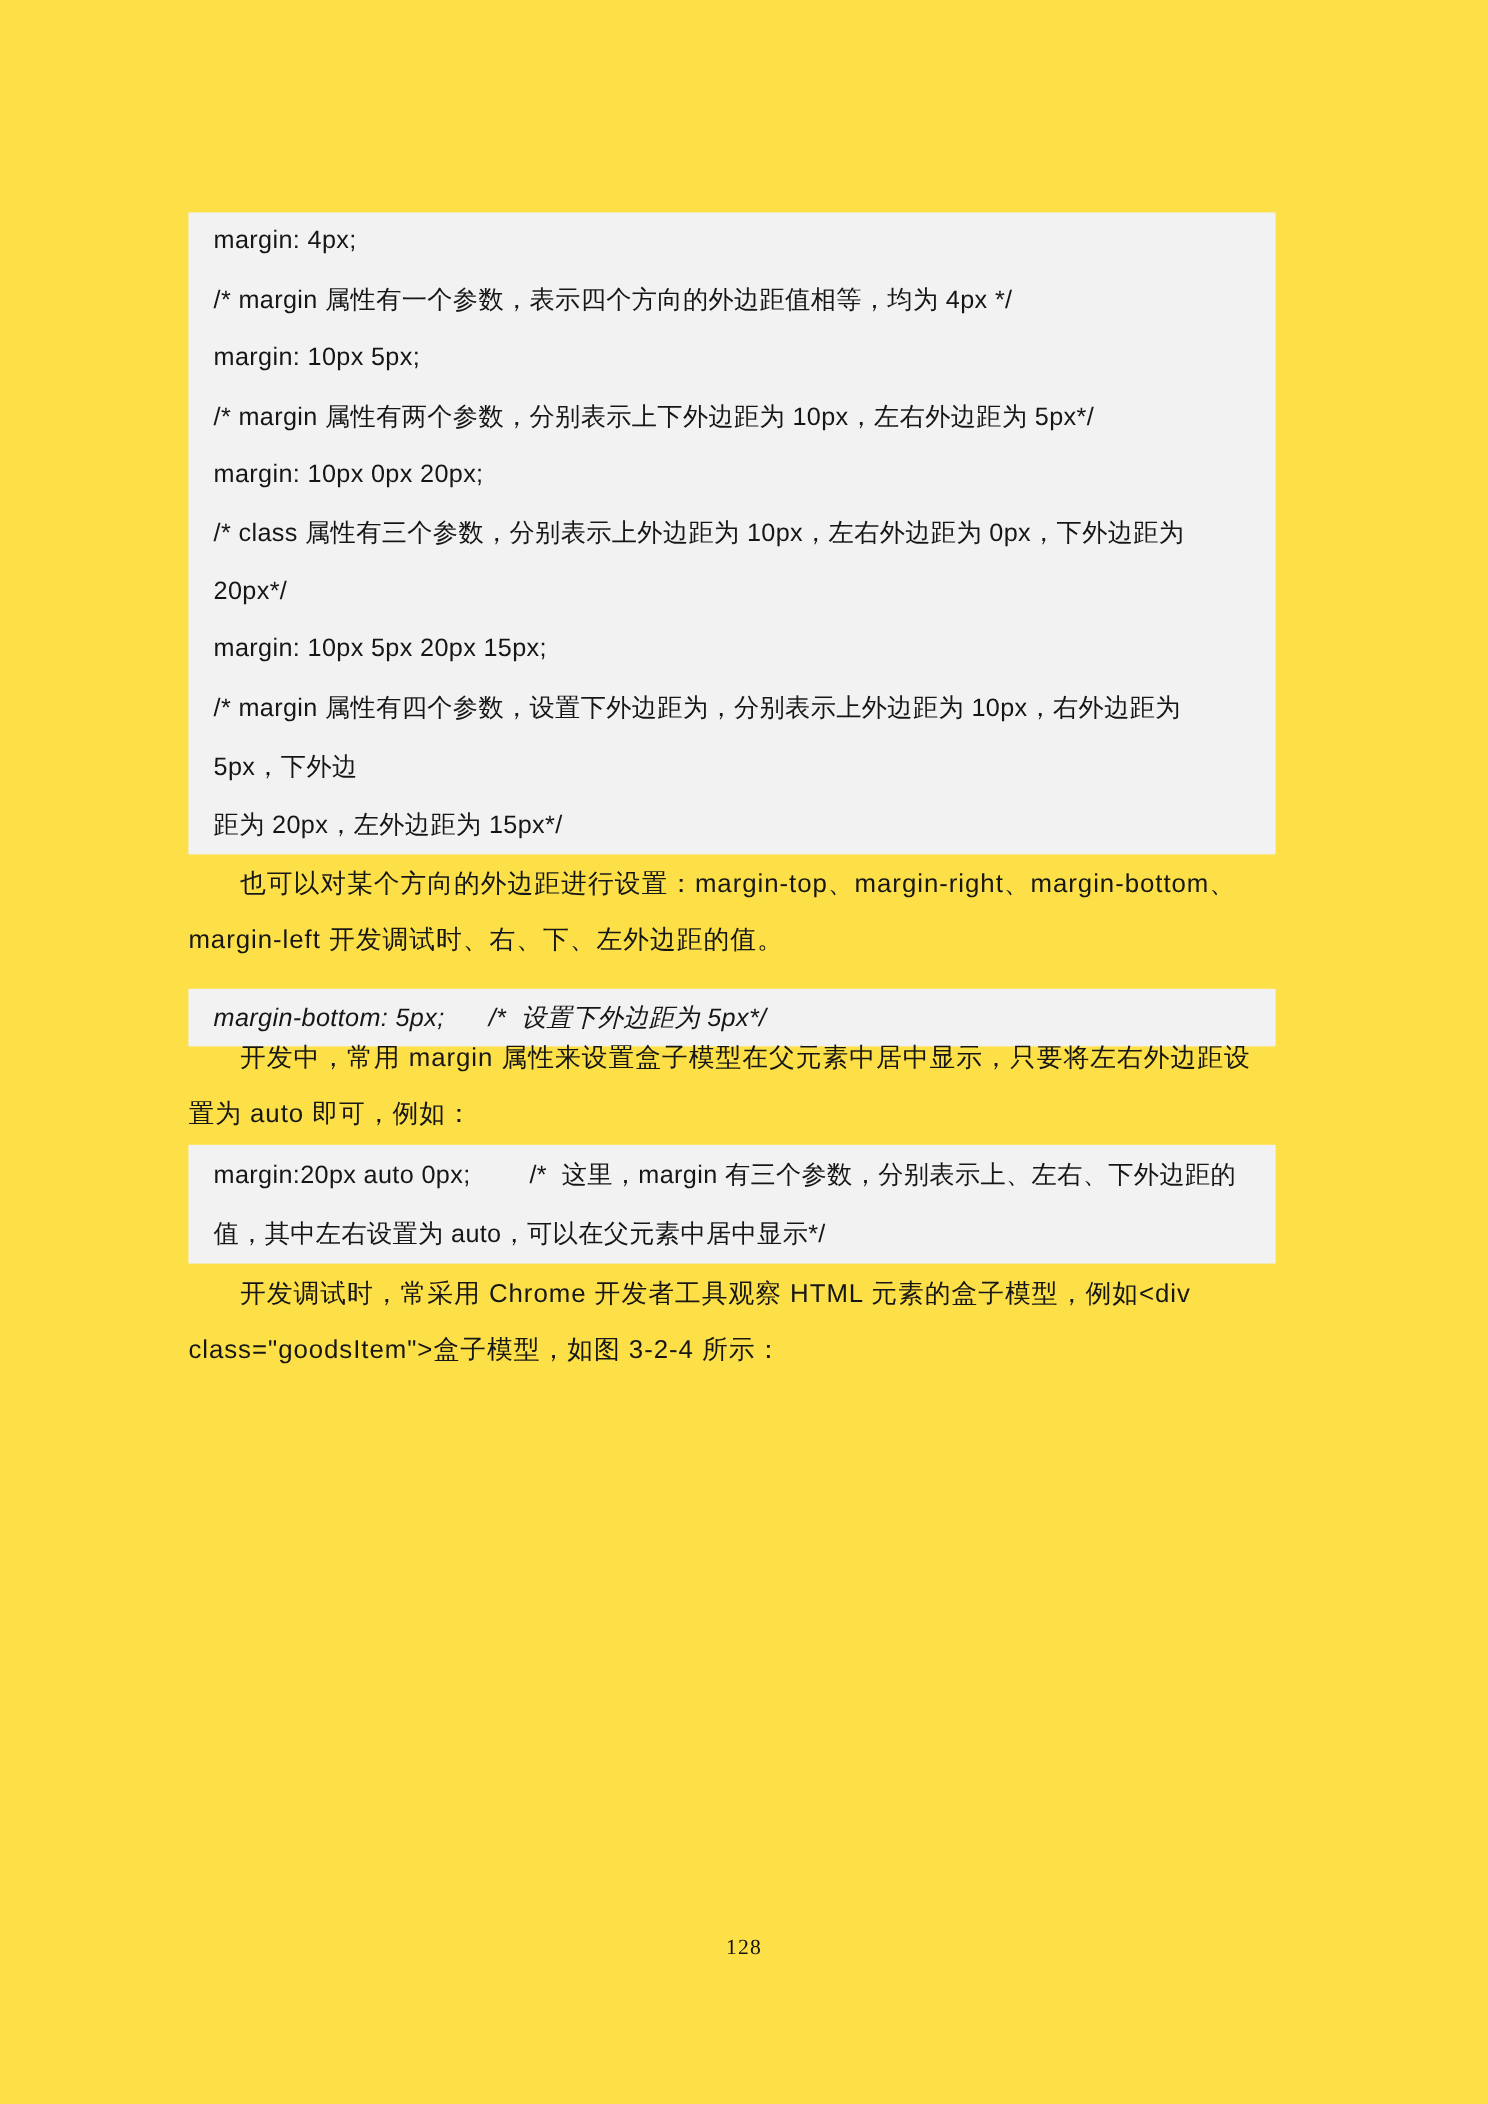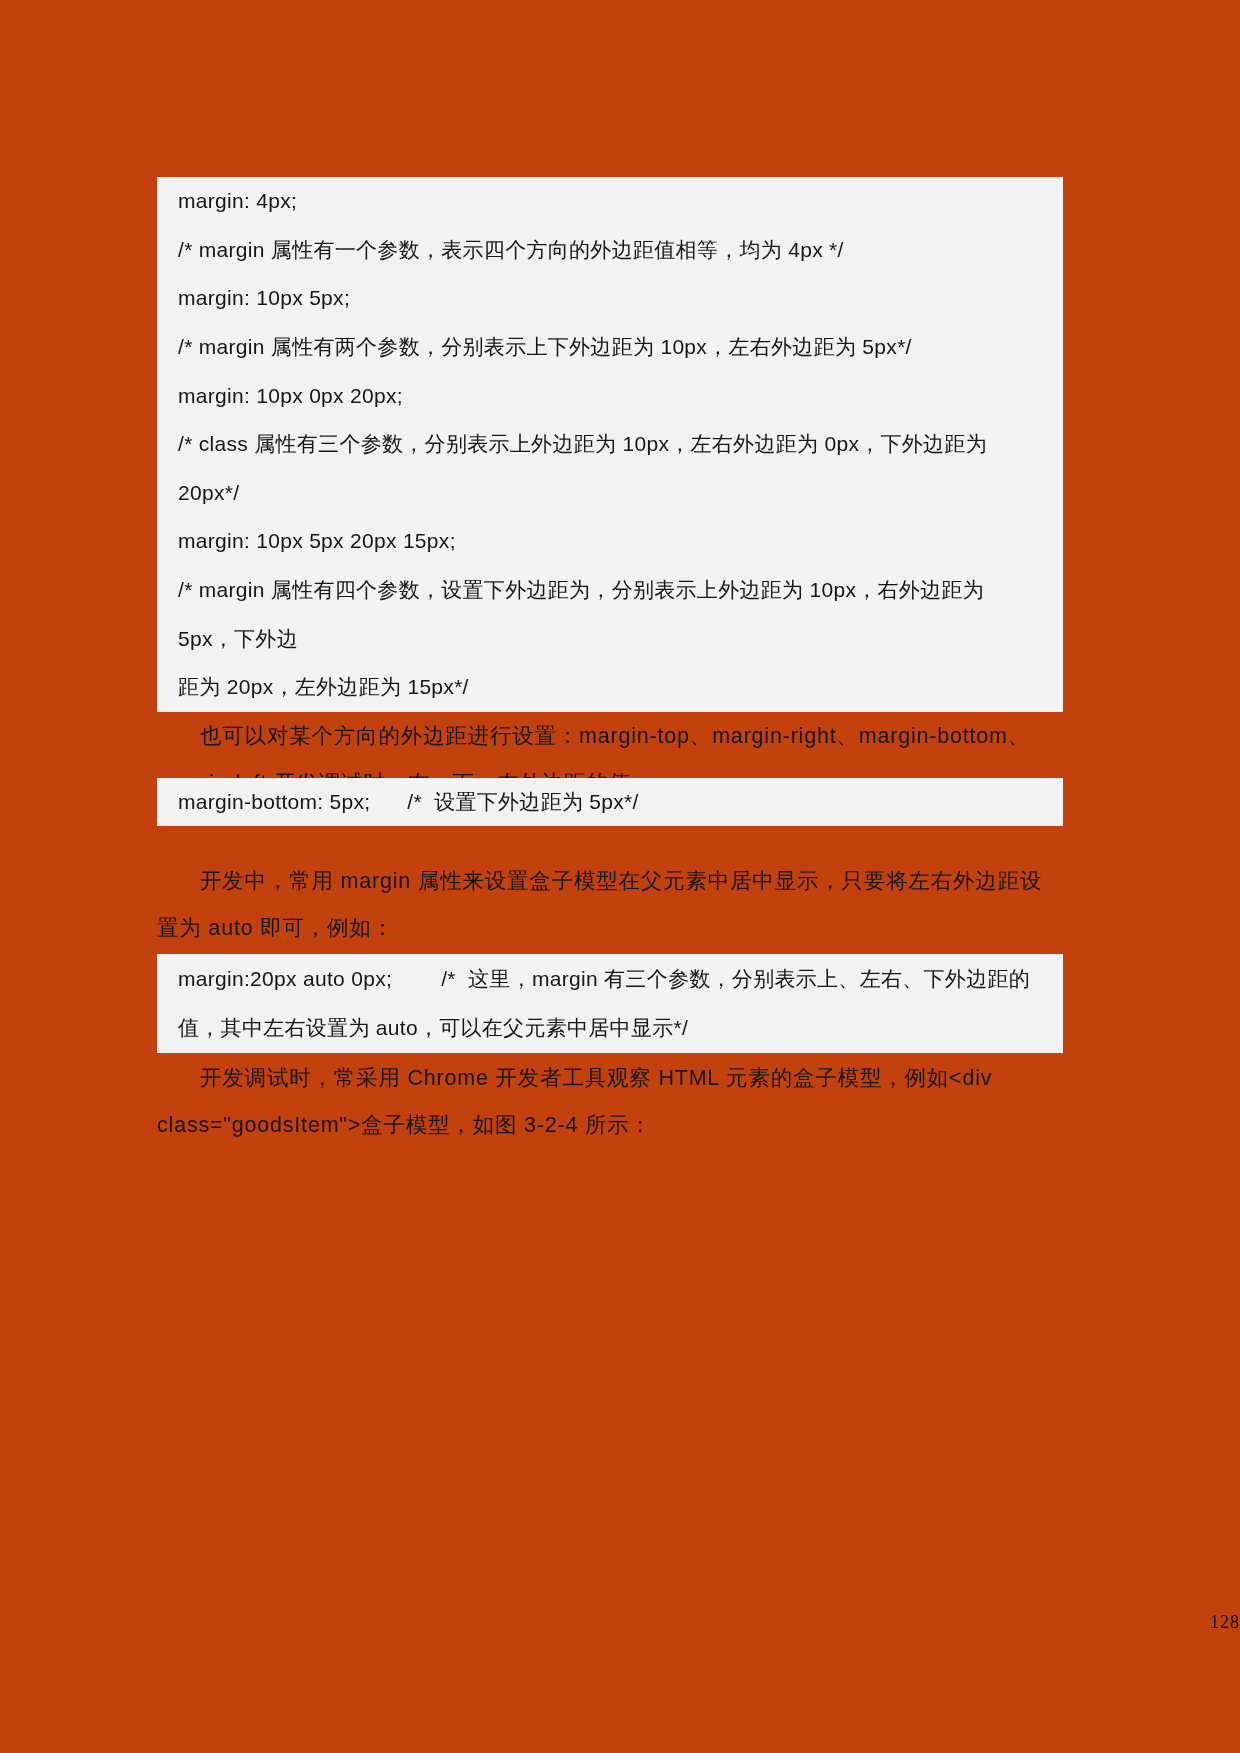--- a/index.html
+++ b/index.html
@@ -1,20 +1,20 @@
 <!DOCTYPE html>
 <html><head>
 <meta charset="utf-8">
 <style>
   html, body { margin: 0; padding: 0; background: #ffffff; }
   .page {
     position: relative;
     width: 1240px;
     height: 1753px;
-    background: #c2410c;
+    background: #fde047;
     font-family: "Liberation Sans", "DejaVu Sans", sans-serif;
     color: #161616;
     overflow: hidden;
   }
   .code-block {
     position: absolute;
     left: 157px;
     width: 906px;
     background: #f2f2f2;
     box-sizing: border-box;
@@ -23,21 +23,21 @@
   }
   .code-line {
     display: flex;
     align-items: center;
     font-size: 21px;
     letter-spacing: 0.3px;
     white-space: pre;
   }
   #code-block-1 { top: 177px; height: 535px; }
   #code-block-1 .code-line { height: 48.6px; }
-  #code-block-2 { top: 778px; height: 48px; }
+  #code-block-2 { top: 824px; height: 48px; font-style: italic; }
   #code-block-2 .code-line { height: 48px; }
   #code-block-3 { top: 954px; height: 99px; text-align: right; }
   #code-block-3 .code-line { height: 49.5px; }
   .body-para {
     position: absolute;
     left: 157px;
     width: 906px;
     font-size: 21.5px;
     line-height: 47px;
     letter-spacing: 0.8px;
@@ -46,21 +46,21 @@
     margin: 0;
   }
   #paragraph-1 { top: 713px; }
   #paragraph-2 { top: 858px; }
   #paragraph-3 { top: 1055px; }
   .page-number {
     position: absolute;
     top: 1612px;
     left: 0;
     width: 100%;
-    text-align: right;
+    text-align: center;
     font-family: "Liberation Serif", "DejaVu Serif", serif;
     font-size: 18px;
     letter-spacing: 1px;
     color: #111111;
   }
 </style>
 </head>
 <body>
 
 <div class="page">

